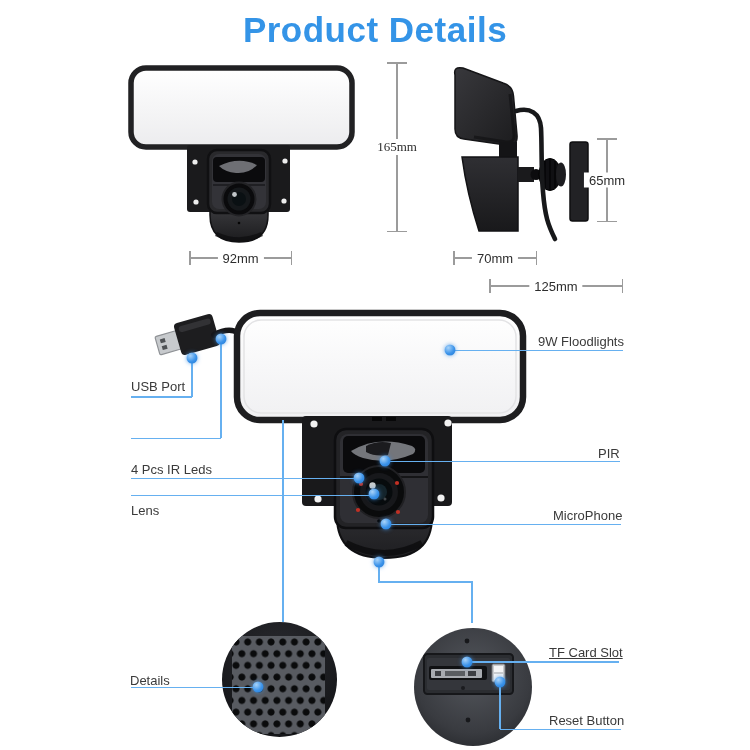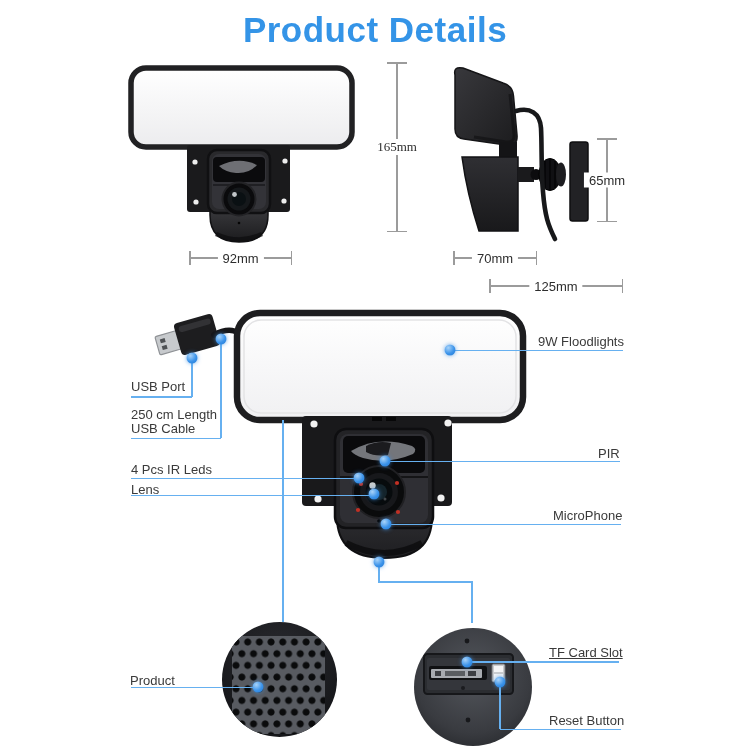--- a/index.html
+++ b/index.html
@@ -258,26 +258,22 @@
   <i class="dot" style="left:359px;top:478px;"></i>
   <i class="dot" style="left:374px;top:494px;"></i>
   <i class="dot" style="left:385px;top:461px;"></i>
   <i class="dot" style="left:386px;top:524px;"></i>
   <i class="dot" style="left:379px;top:562px;"></i>
   <i class="dot" style="left:258px;top:687px;"></i>
   <i class="dot" style="left:467px;top:661.5px;"></i>
   <i class="dot" style="left:500px;top:682px;"></i>
 
   <span class="lbl" style="left:131px;top:380px;">USB Port</span>
-  <span class="lbl" style="left:131px;top:408px;">
-    <span style="display:block;">250 cm Length</span>
-    <span style="display:block;">USB Cable</span>
-  </span>
   <span class="lbl" style="left:131px;top:463px;">4 Pcs IR Leds</span>
-  <span class="lbl" style="left:131px;top:483px;">Lens</span>
+  <span class="lbl" style="left:131px;top:504px;">Lens</span>
   <span class="lbl" style="left:538px;top:335px;">9W Floodlights</span>
   <span class="lbl" style="left:598px;top:447px;">PIR</span>
   <span class="lbl" style="left:553px;top:509px;">MicroPhone</span>
-  <span class="lbl" style="left:130px;top:674px;">Product</span>
+  <span class="lbl" style="left:130px;top:674px;">Details</span>
   <span class="lbl" style="left:549px;top:646px;text-decoration:underline;">TF Card Slot</span>
   <span class="lbl" style="left:549px;top:714px;">Reset Button</span>
 
 </div>
 
 </body></html>

